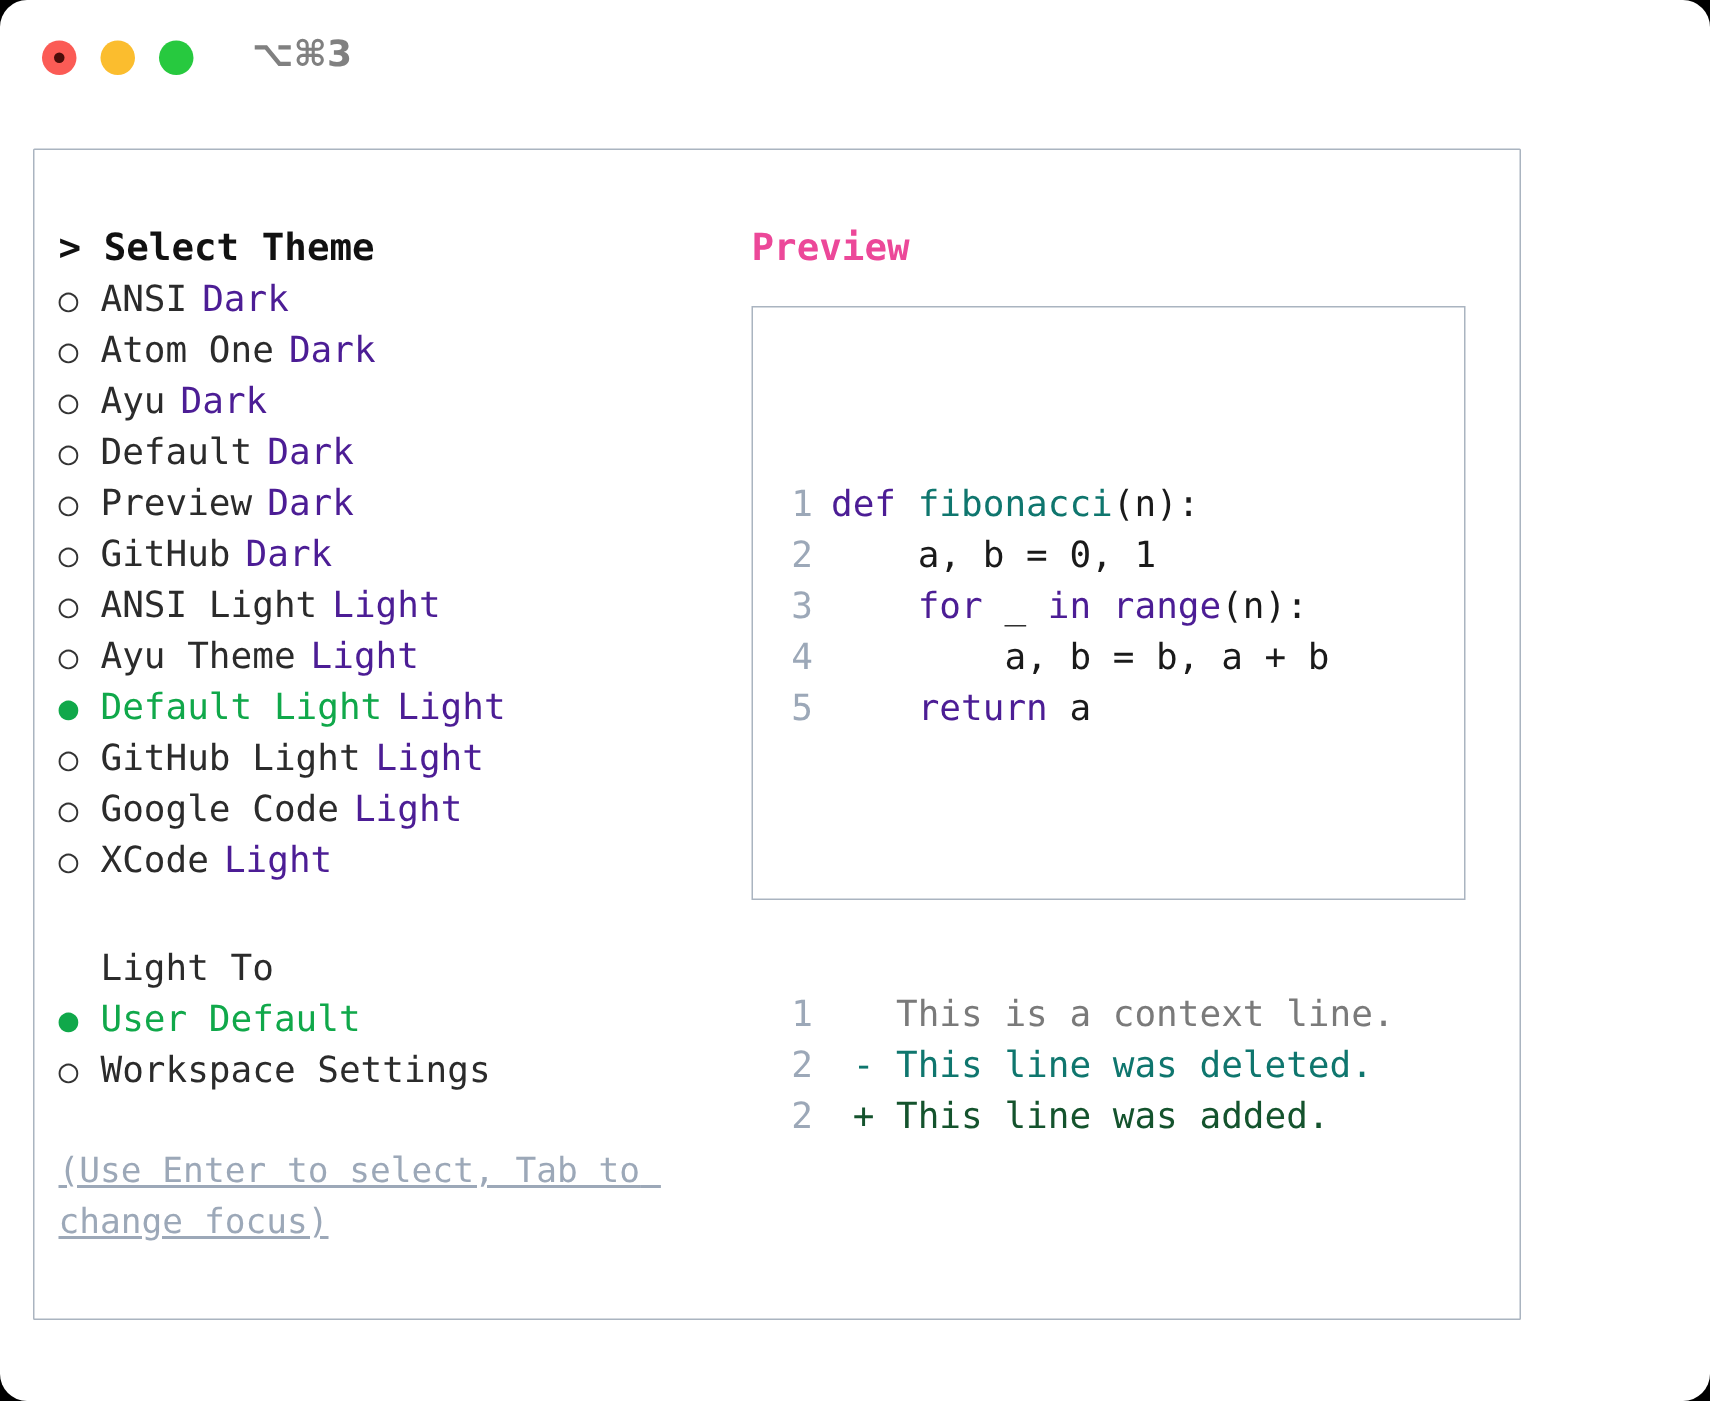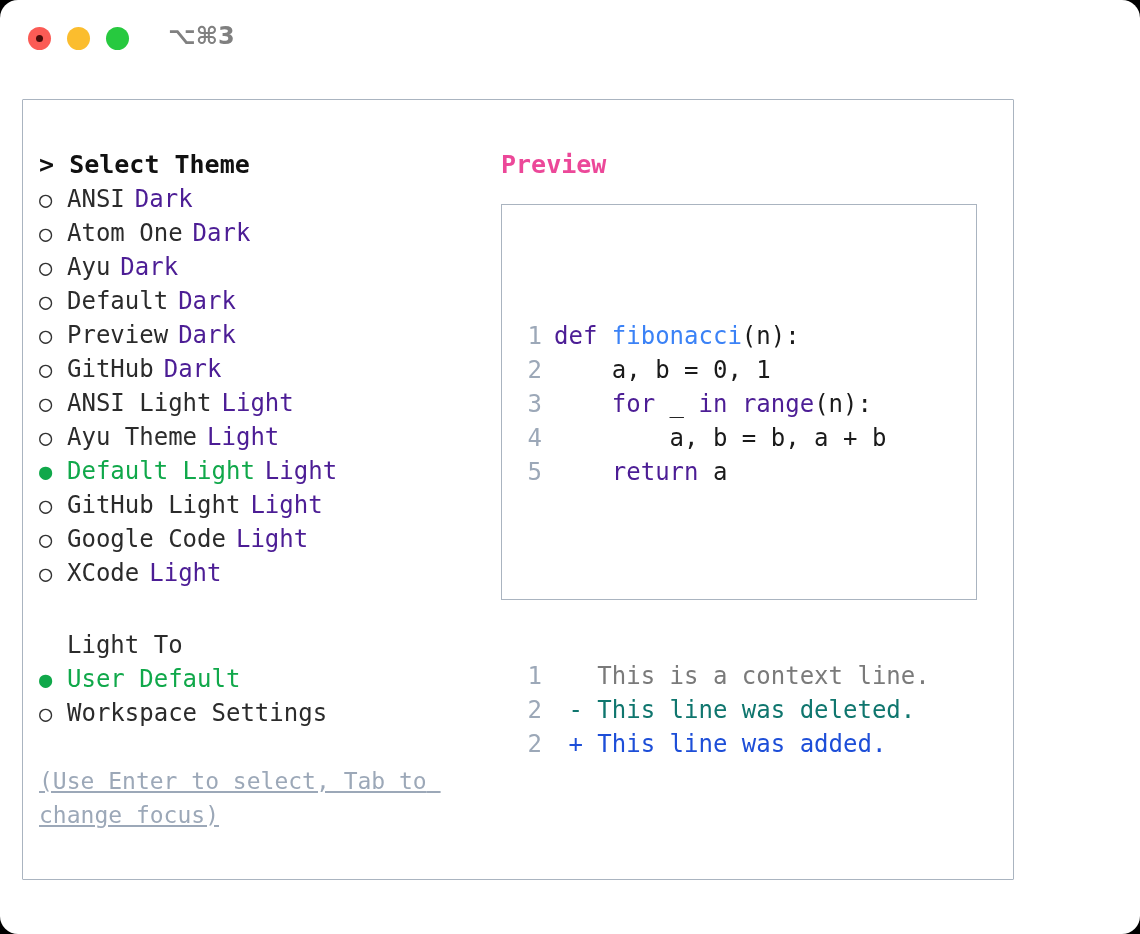--- a/index.html
+++ b/index.html
@@ -169,25 +169,25 @@
   .cline { display: flex; height: 34px; }
   .lineno {
     width: 28px;
     flex: 0 0 28px;
     text-align: right;
     color: #9ca8b8;
     margin-right: 12px;
   }
   .ctext { color: #1a1a1a; }
   .kw  { color: #4c1d95; }
-  .fn  { color: #3b82f6; }
+  .fn  { color: #0f766e; }
   .plain { color: #1a1a1a; }
   .diff-ctx { color: #7a7a7a; }
   .diff-del { color: #0f766e; }
-  .diff-add { color: #1d4ed8; }
+  .diff-add { color: #14532d; }
   .gap { height: 34px; }
 </style>
 </head>
 <body>
 
 <div class="window">
 
   <div class="titlebar">
     <div class="dot dot-close"></div>
     <div class="dot dot-min"></div>

